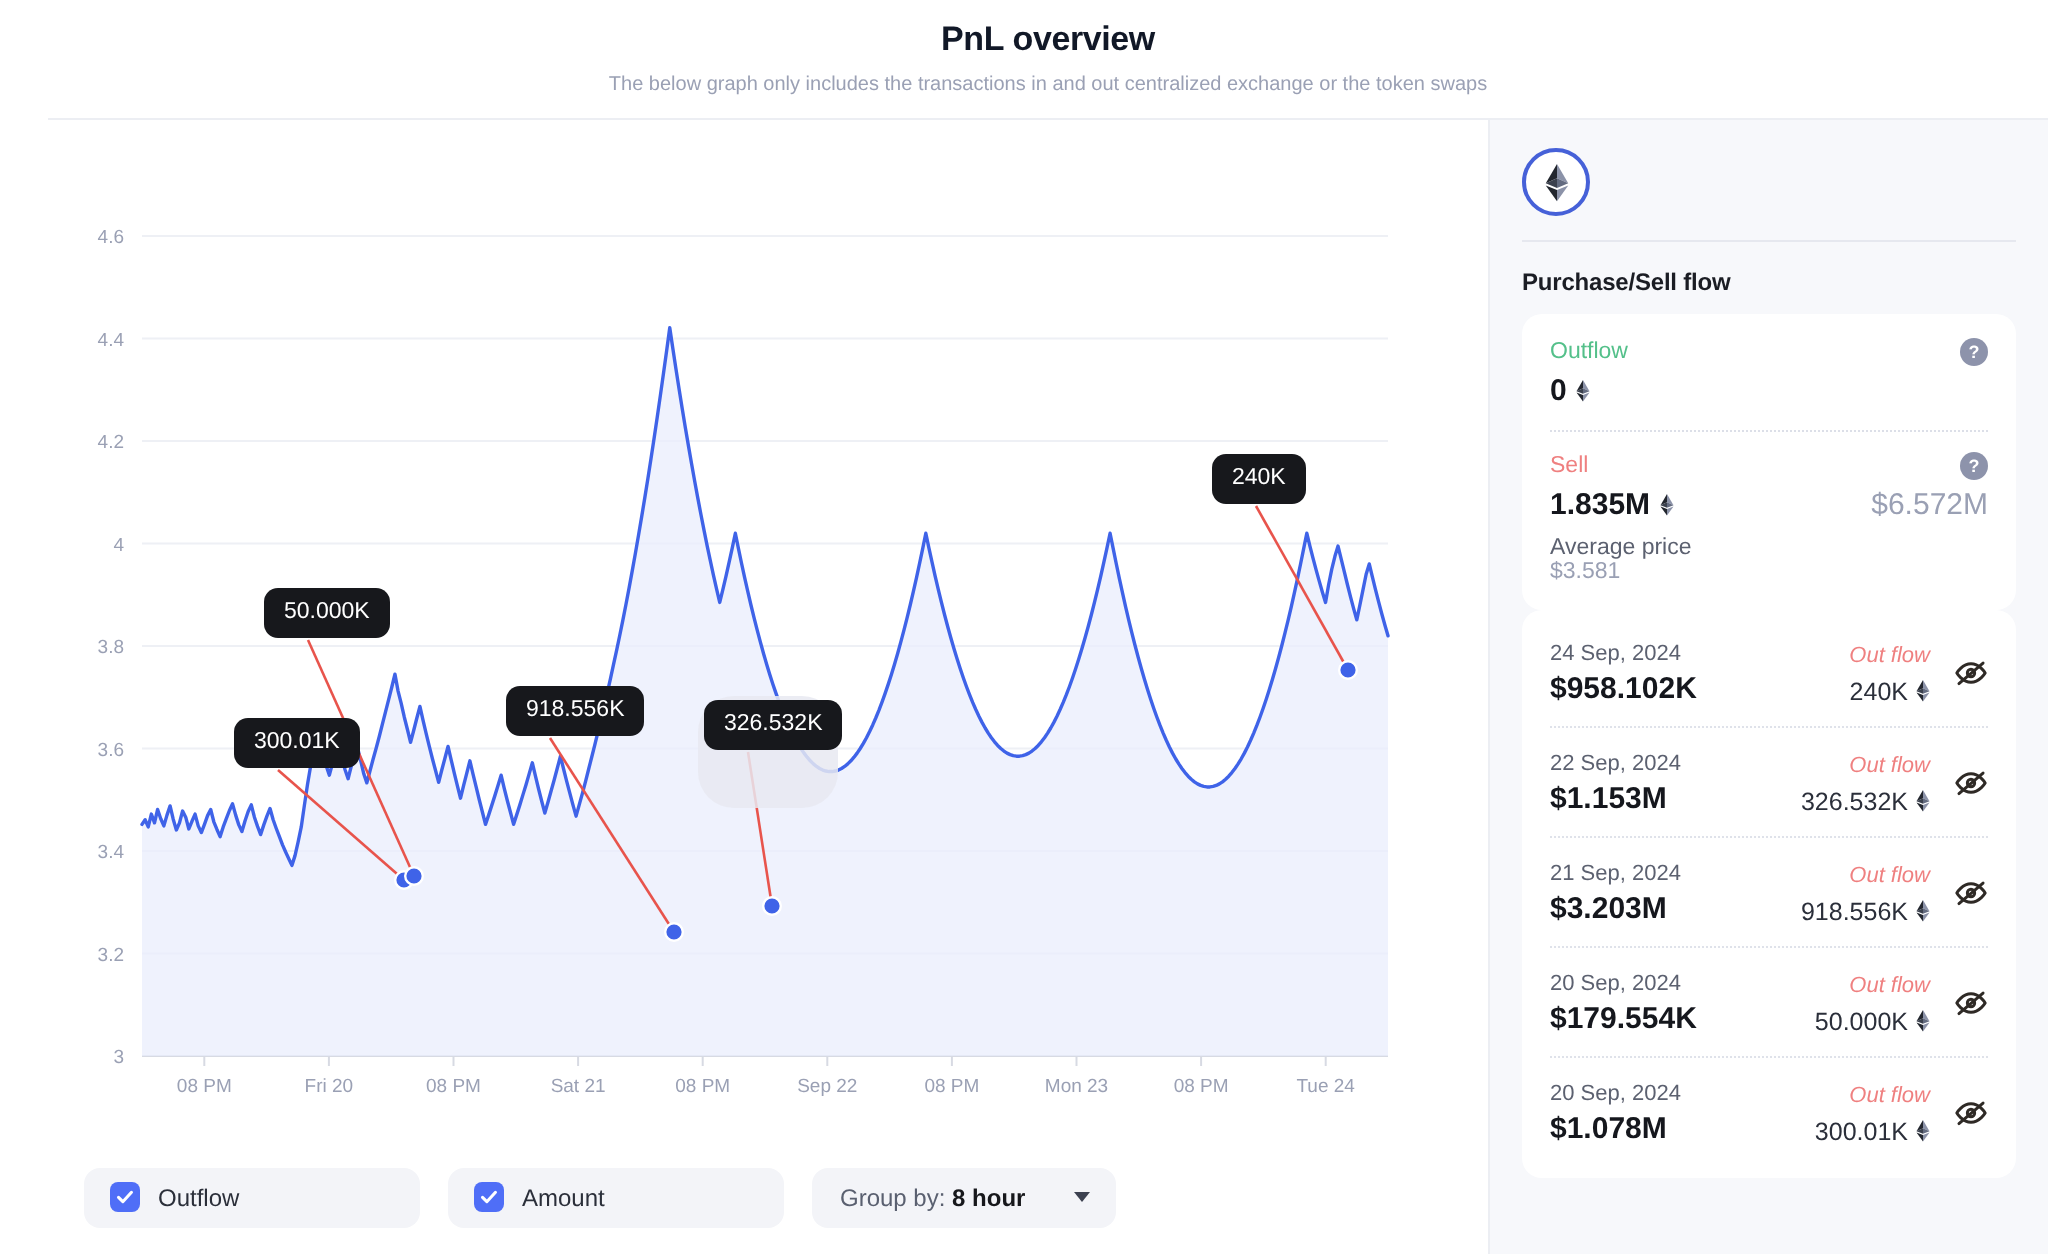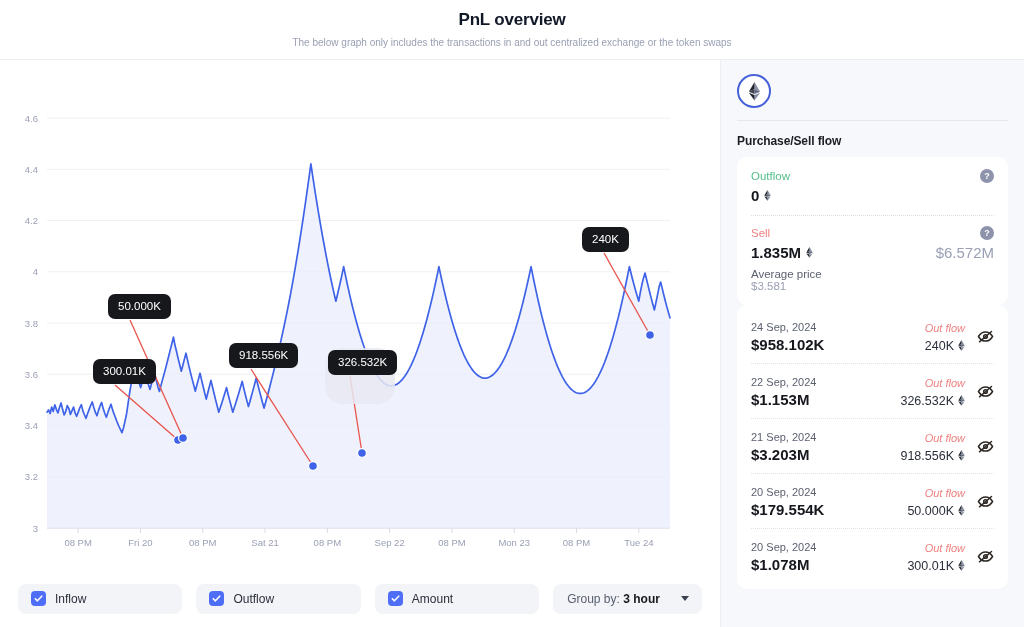--- a/index.html
+++ b/index.html
@@ -2,21 +2,21 @@
 <html><head>
 <meta charset="utf-8">
 <style>
   * { box-sizing: border-box; margin: 0; padding: 0; }
   html, body {
     width: 1024px; height: 627px;
     font-family: "Liberation Sans", sans-serif;
     background: #ffffff;
     overflow: hidden;
   }
-  #app { position: relative; width: 1024px; height: 627px; display: flex; flex-direction: column; }
+  #app { position: relative; width: 1024px; height: 627px; display: flex; flex-direction: column; padding-left: 24px; }
 
   
   .header {
     height: 60px; flex: 0 0 60px;
     display: flex; flex-direction: column;
     align-items: center; justify-content: center;
     background: #fff;
     border-bottom: 1px solid #eceef3;
   }
   .header-title {
@@ -217,51 +217,43 @@
             <div class="annot" style="left: 93px; top: 299px;">300.01K</div>
             <div class="annot" style="left: 108px; top: 234px;">50.000K</div>
             <div class="annot" style="left: 229px; top: 283px;">918.556K</div>
             <div class="annot" style="left: 328px; top: 290px;">326.532K</div>
             <div class="annot" style="left: 582px; top: 167px;">240K</div>
           </div>
       </div>
 
       <div class="toolbar">
 
+
         <div class="chip flex1">
           <span class="cbox">
             <svg width="9" height="9" viewBox="0 0 10 10">
                 <path d="M1.4 5.2 L3.8 7.6 L8.6 2.4" stroke="#fff" stroke-width="1.7" fill="none" stroke-linecap="round" stroke-linejoin="round"></path>
               </svg>
           </span>
-          <span>Inflow</span>
+          <span>Outflow</span>
         </div>
 
         <div class="chip flex1">
           <span class="cbox">
             <svg width="9" height="9" viewBox="0 0 10 10">
                 <path d="M1.4 5.2 L3.8 7.6 L8.6 2.4" stroke="#fff" stroke-width="1.7" fill="none" stroke-linecap="round" stroke-linejoin="round"></path>
               </svg>
           </span>
-          <span>Outflow</span>
-        </div>
-
-        <div class="chip flex1">
-          <span class="cbox">
-            <svg width="9" height="9" viewBox="0 0 10 10">
-                <path d="M1.4 5.2 L3.8 7.6 L8.6 2.4" stroke="#fff" stroke-width="1.7" fill="none" stroke-linecap="round" stroke-linejoin="round"></path>
-              </svg>
-          </span>
           <span>Amount</span>
         </div>
 
         <div class="chip groupby">
           <span class="gb-text">
             <span>Group by:</span>
-            <b>3 hour</b>
+            <b>8 hour</b>
           </span>
           <span class="caret"></span>
         </div>
 
       </div>
     </div>
 
     <div class="sidebar">
 
       <div class="token-badge">

